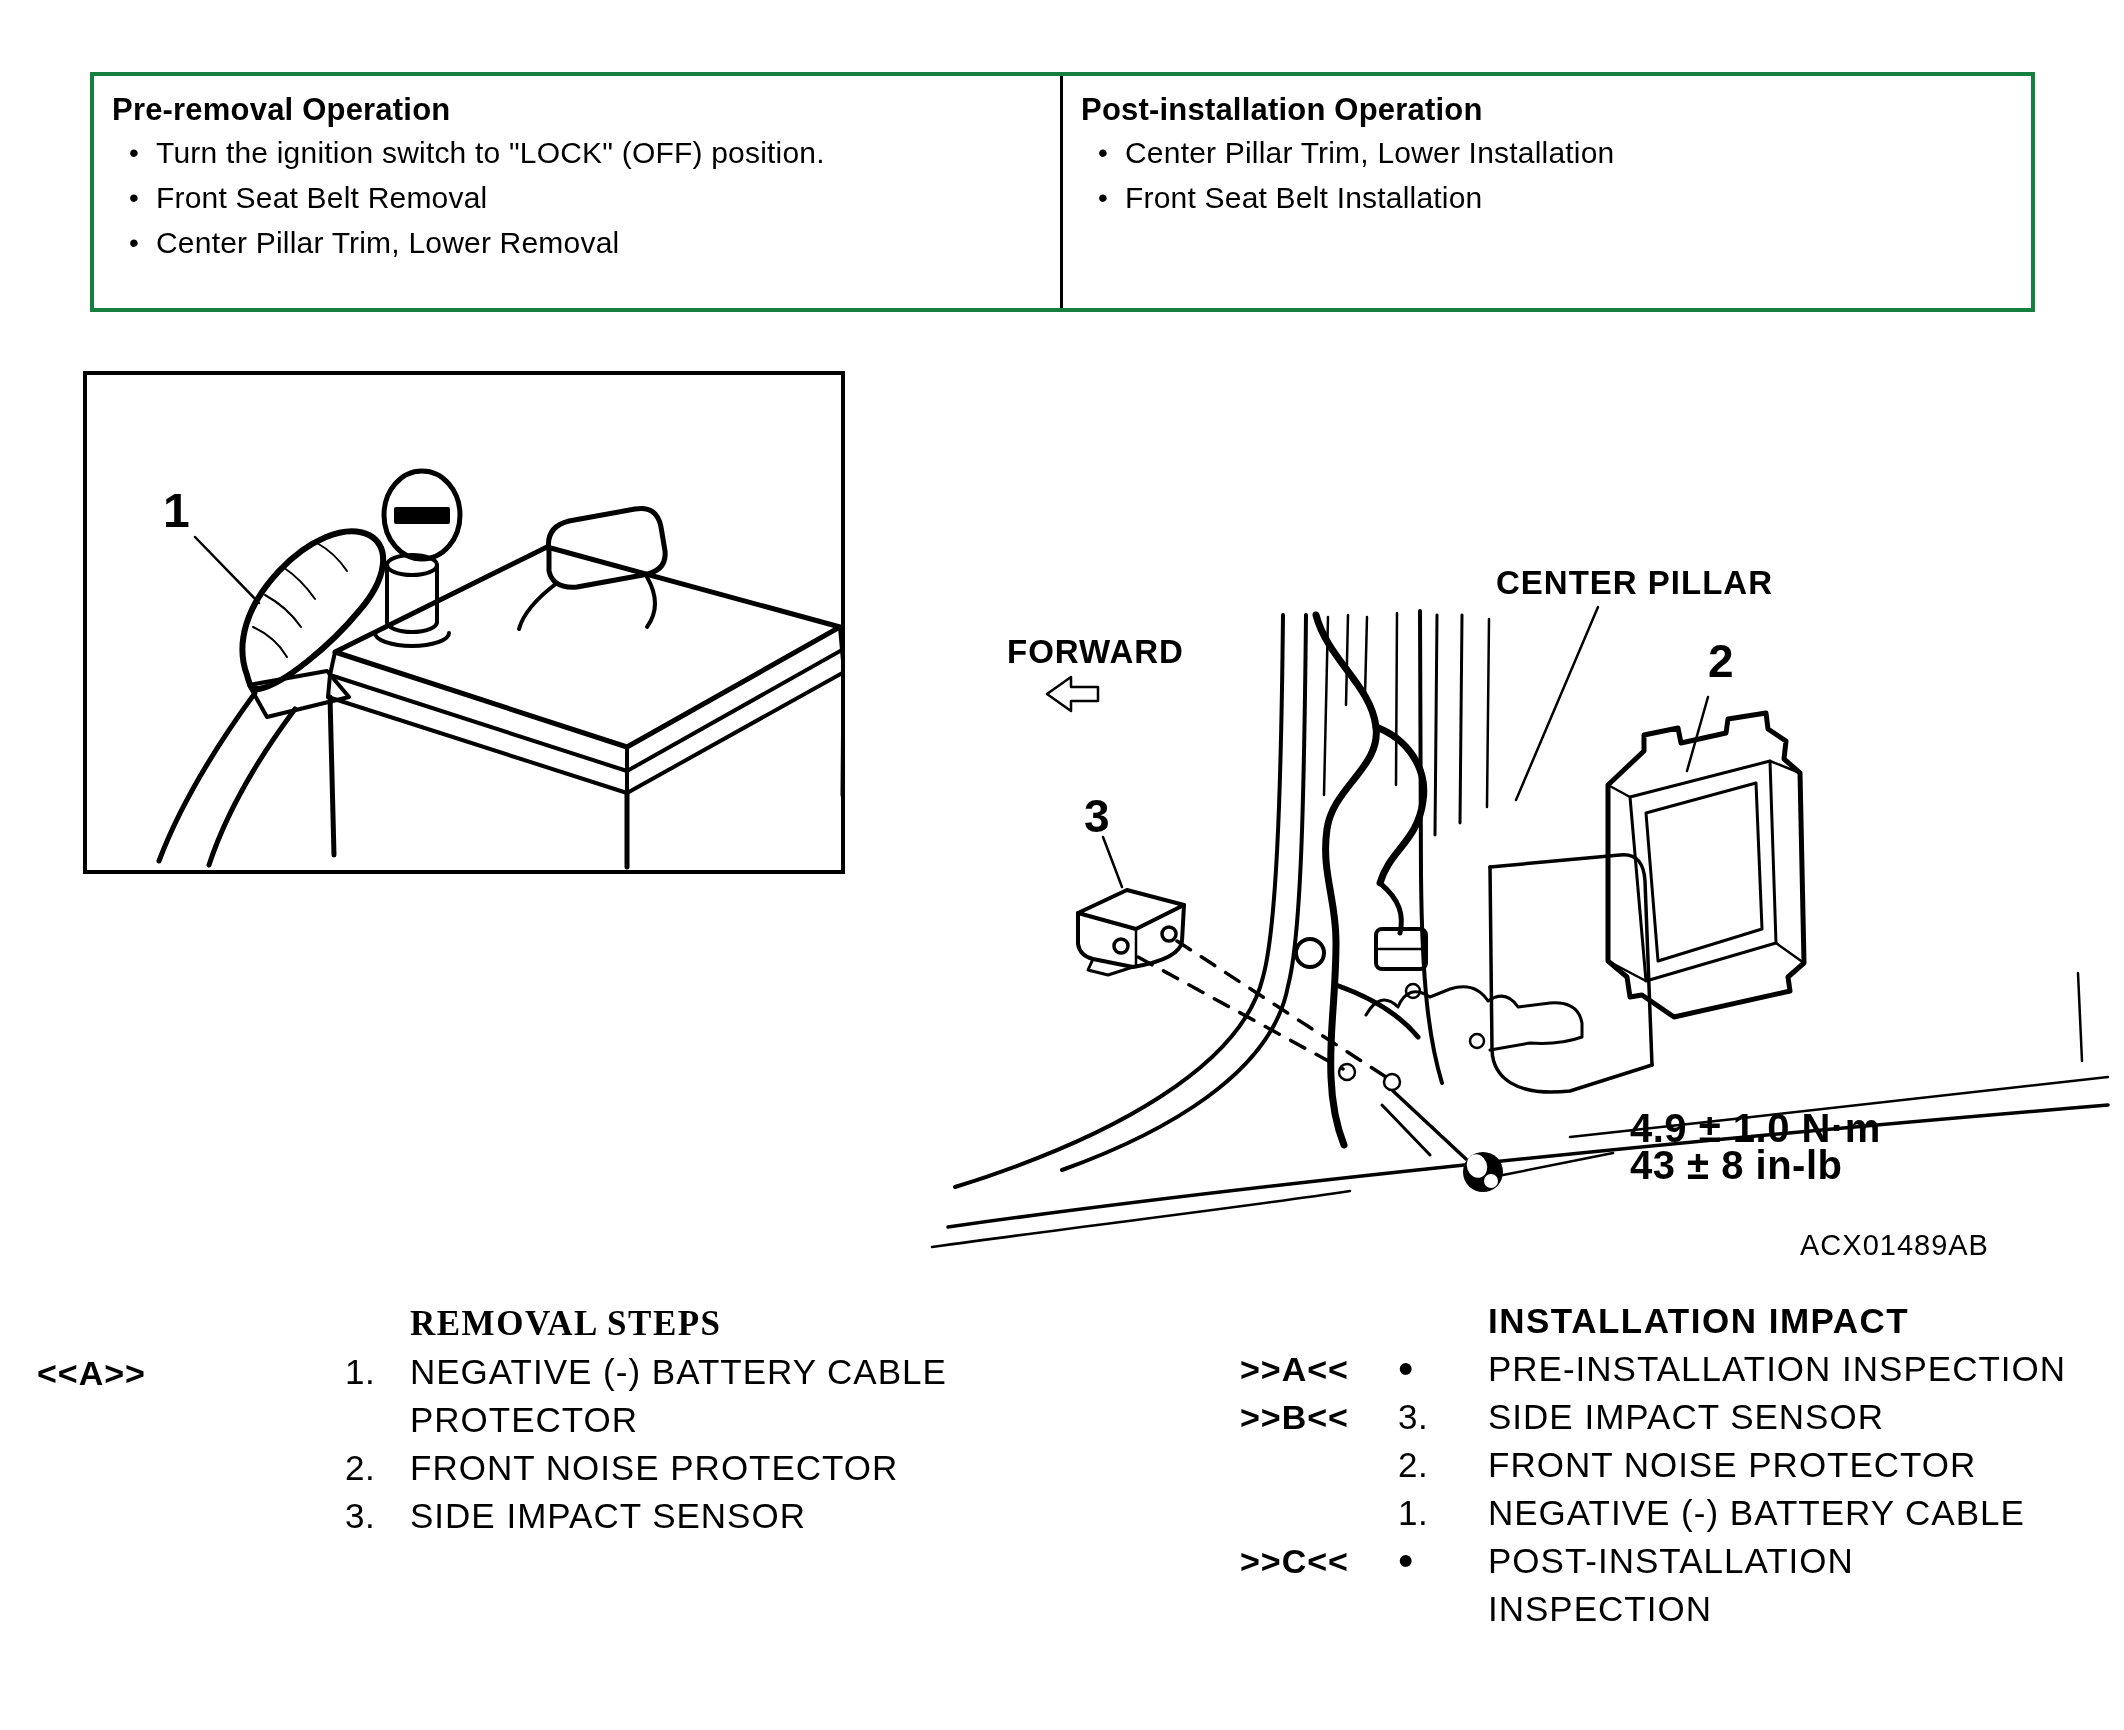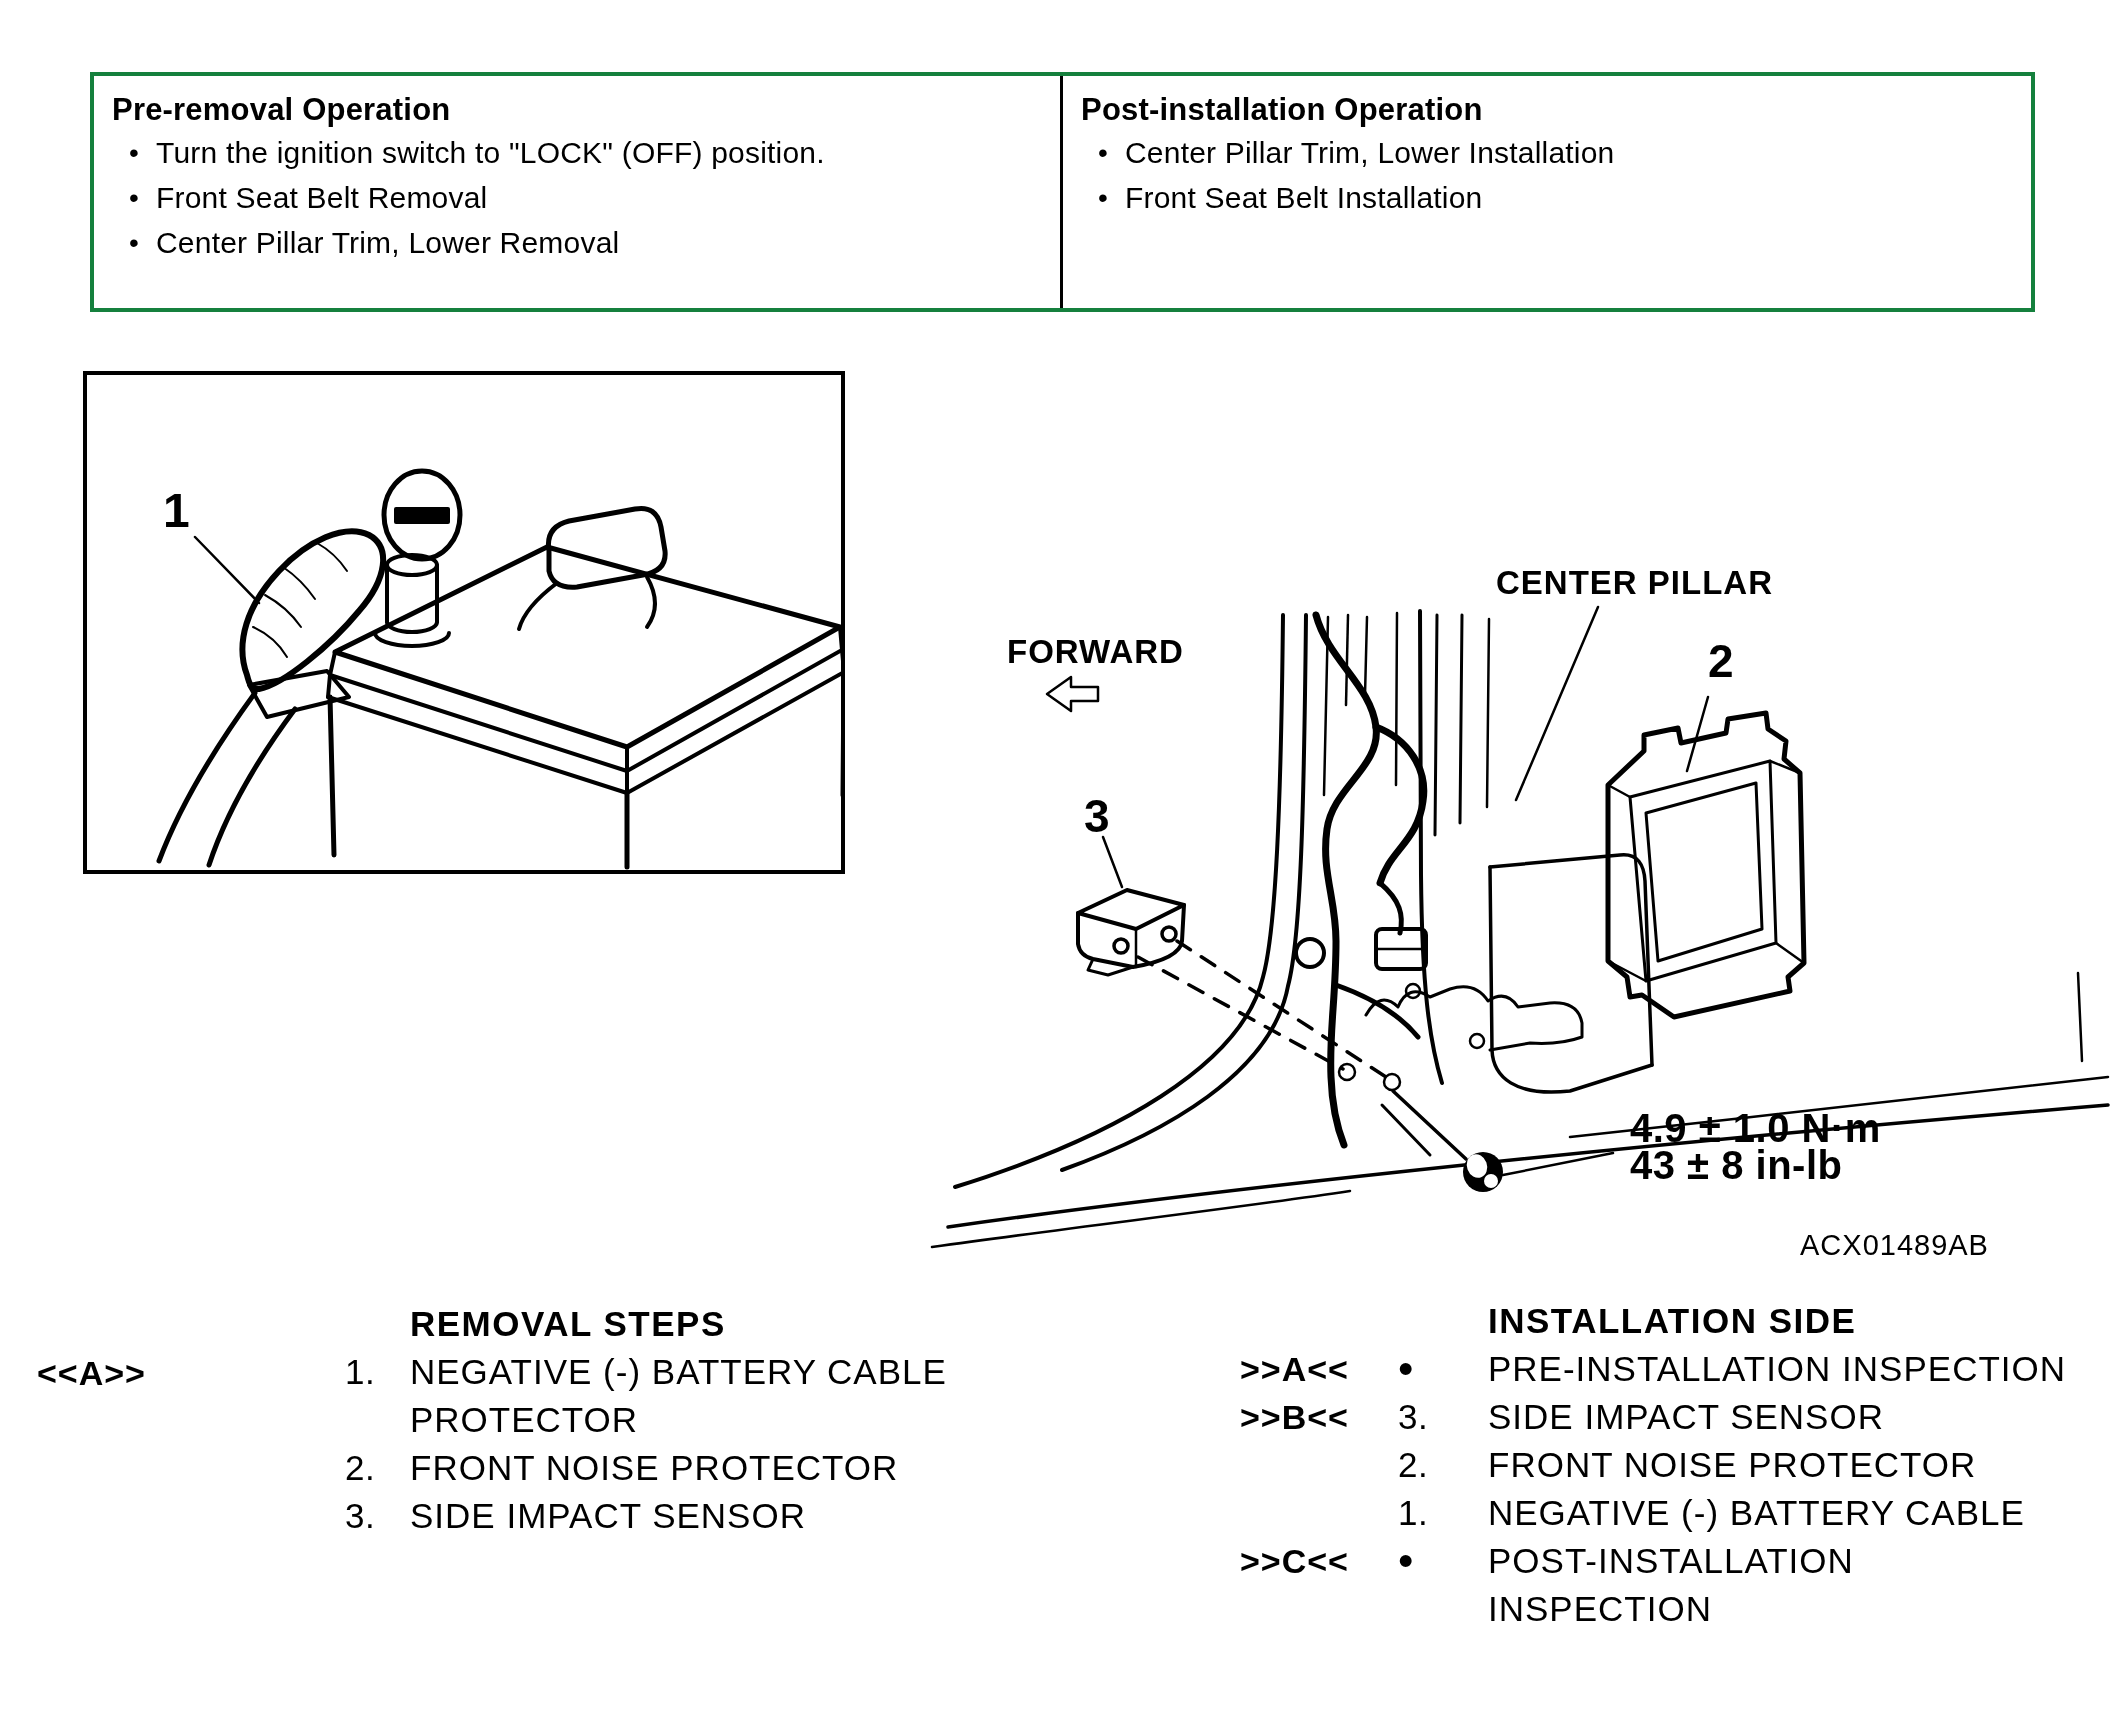--- a/index.html
+++ b/index.html
@@ -32,21 +32,21 @@
   .callout-3{left:1084px;top:789px;}
   .torque{left:1630px;top:1110px;font-size:40px;font-weight:700;line-height:37px;letter-spacing:.5px;white-space:nowrap;}
   .fig-code{left:1800px;top:1229px;font-size:29px;font-weight:400;letter-spacing:1px;white-space:nowrap;}
 
   
   .step-text{font-size:35px;letter-spacing:1px;line-height:48px;white-space:nowrap;}
   .step-head{font-size:35px;font-weight:700;letter-spacing:1.5px;line-height:48px;white-space:nowrap;}
   .marker{font-size:34px;font-weight:600;letter-spacing:1px;line-height:48px;white-space:nowrap;}
   .marker-a{left:37px;top:1349px;}
   .removal-list{left:345px;top:1300px;width:760px;}
-  .removal-list .head{margin-left:65px;}
+  .removal-list .head{margin-left:65px;font-family:Liberation Serif, serif;}
   .row{display:flex;align-items:flex-start;}
   .num{flex:0 0 65px;font-size:35px;line-height:48px;letter-spacing:.5px;}
   .install-list{left:1240px;top:1297px;width:860px;}
   .install-list .head{margin-left:248px;}
   .install-list .mk{flex:0 0 158px;}
   .install-list .num{flex:0 0 90px;}
   .bullet-num{font-size:44px;line-height:48px;}
 </style>
 </head>
 <body>
@@ -241,21 +241,21 @@
     </div>
     <div class="row">
       <span class="num">3.</span>
       <div class="step-text">
         <div>SIDE IMPACT SENSOR</div>
       </div>
     </div>
   </div>
 
   <div class="abs install-list">
-    <div class="step-head head">INSTALLATION SIDE</div>
+    <div class="step-head head">INSTALLATION IMPACT</div>
     <div class="row">
       <span class="marker mk">&gt;&gt;A&lt;&lt;</span>
       <span class="num bullet-num">•</span>
       <div class="step-text">
         <div>PRE-INSTALLATION INSPECTION</div>
       </div>
     </div>
     <div class="row">
       <span class="marker mk">&gt;&gt;B&lt;&lt;</span>
       <span class="num">3.</span>

